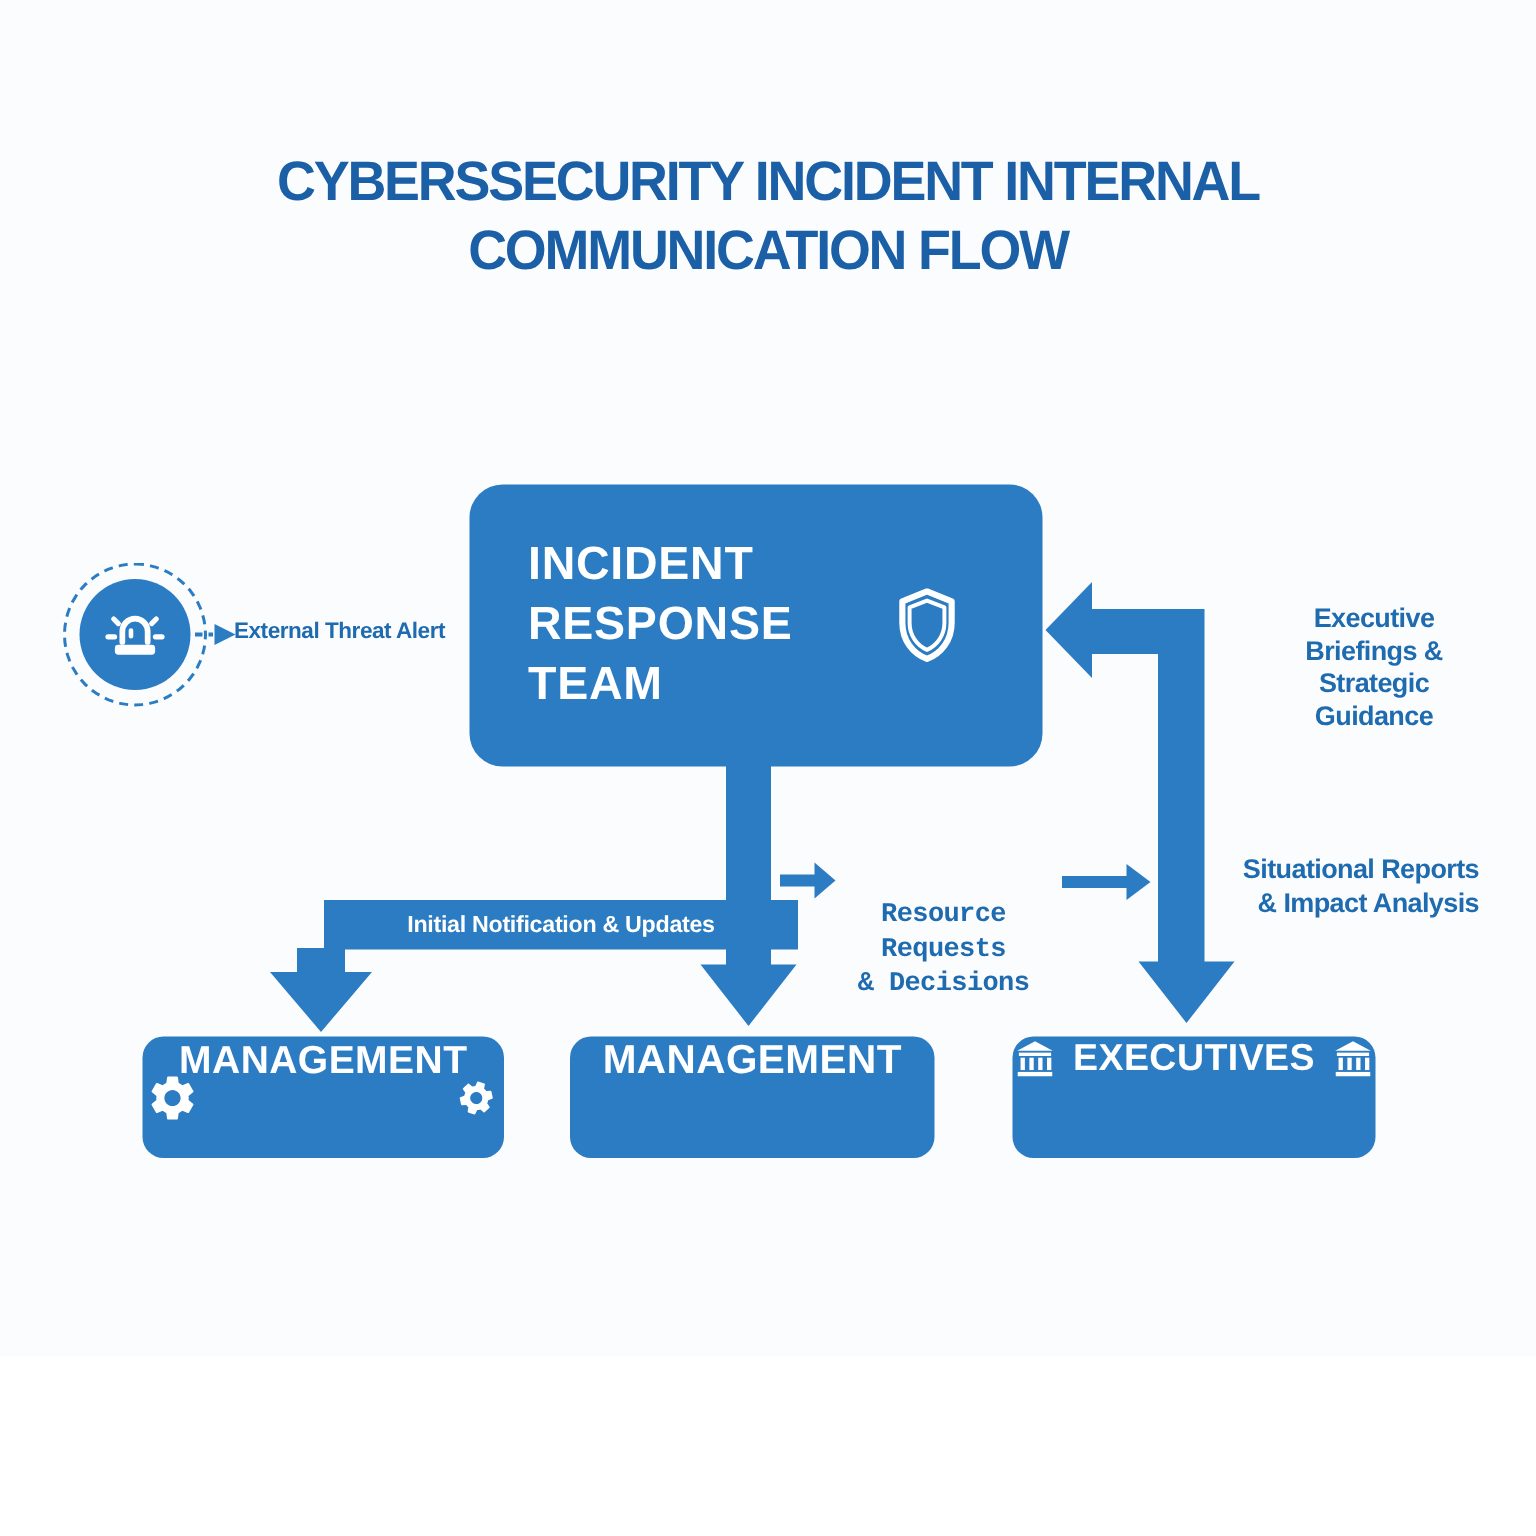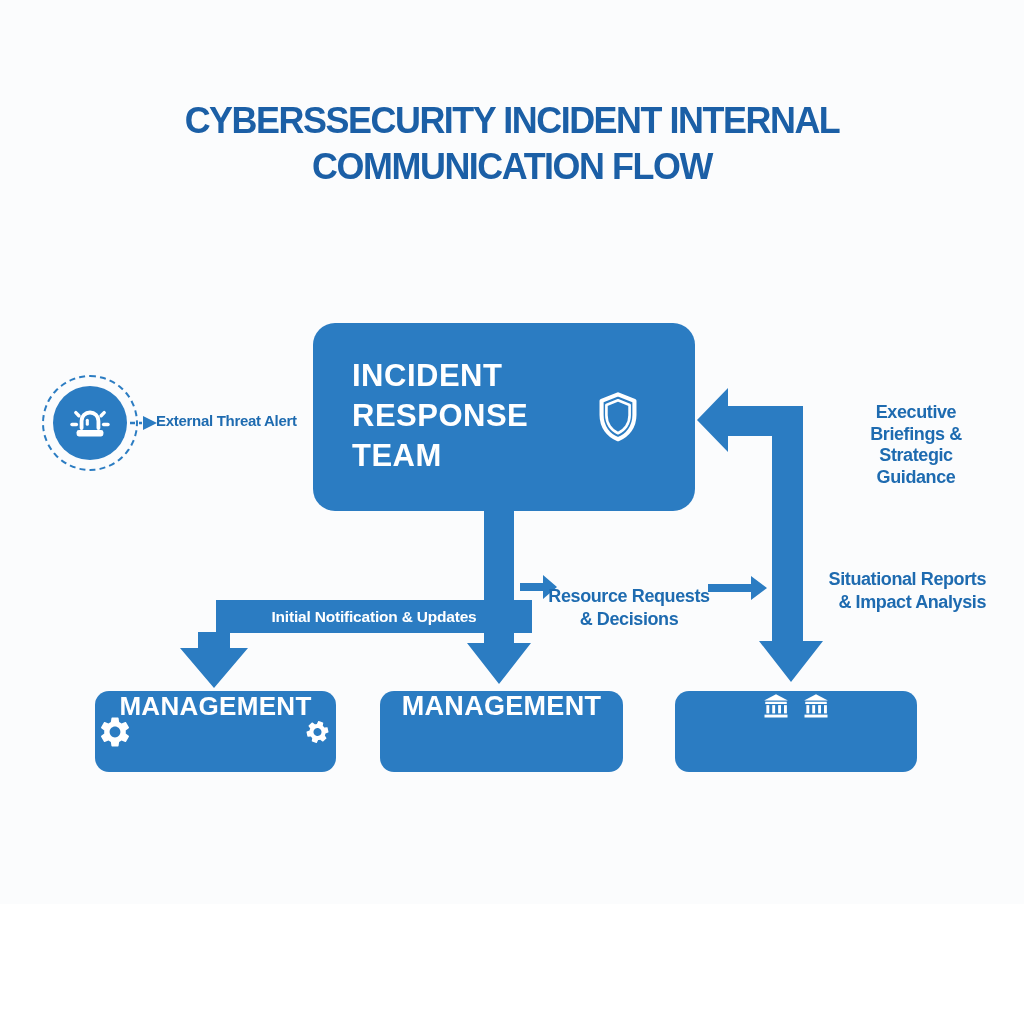--- a/index.html
+++ b/index.html
@@ -59,21 +59,21 @@
   }
   .notif-label{
     color:var(--box-text);font-weight:bold;font-size:15.5px;letter-spacing:-0.2px;
     white-space:nowrap;
   }
   
   .flow-label{
     position:absolute;color:var(--label-text);font-weight:bold;
     white-space:pre-line;text-align:center;letter-spacing:-0.4px;
   }
-  .lbl-resource{left:545px;top:585px;width:168px;font-size:18px;line-height:23px;}
+  .lbl-resource{left:545px;top:599px;width:168px;font-size:18px;line-height:23px;font-family:Liberation Mono, monospace;}
   .lbl-situational{left:808px;top:568px;width:178px;font-size:18px;line-height:23px;text-align:right;}
   .lbl-executive{left:812px;top:402px;width:168px;font-size:18px;line-height:21.5px;margin-left:20px;}
   
   .bottom-box{
     position:absolute;top:691px;height:81px;background:var(--primary);
     border-radius:14px;display:flex;align-items:flex-start;justify-content:center;
   }
   .bottom-box .box-label{
     color:var(--box-text);font-weight:bold;letter-spacing:0.3px;
   }
@@ -170,20 +170,21 @@
       <g fill="#ffffff">
         <polygon points="12,2.5 21.5,7.6 2.5,7.6"></polygon>
         <rect x="3.4" y="8.6" width="17.2" height="1.8"></rect>
         <rect x="4.3" y="11.3" width="2.3" height="6.6"></rect>
         <rect x="9" y="11.3" width="2.3" height="6.6"></rect>
         <rect x="13.7" y="11.3" width="2.3" height="6.6"></rect>
         <rect x="18.4" y="11.3" width="2.3" height="6.6"></rect>
         <rect x="2.8" y="18.9" width="18.4" height="2.3"></rect>
       </g>
     </svg>
+    <span class="box-label">EXECUTIVES</span>
     <svg class="icon" width="30" height="30" viewBox="0 0 24 24">
       <g fill="#ffffff">
         <polygon points="12,2.5 21.5,7.6 2.5,7.6"></polygon>
         <rect x="3.4" y="8.6" width="17.2" height="1.8"></rect>
         <rect x="4.3" y="11.3" width="2.3" height="6.6"></rect>
         <rect x="9" y="11.3" width="2.3" height="6.6"></rect>
         <rect x="13.7" y="11.3" width="2.3" height="6.6"></rect>
         <rect x="18.4" y="11.3" width="2.3" height="6.6"></rect>
         <rect x="2.8" y="18.9" width="18.4" height="2.3"></rect>
       </g>

